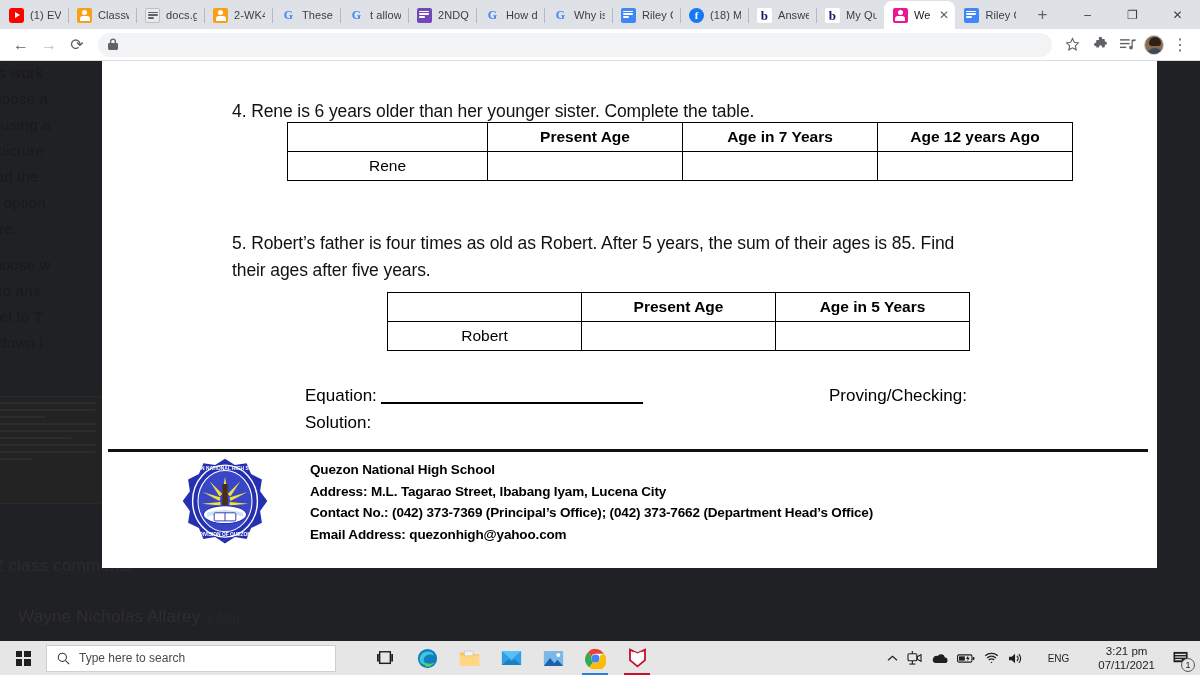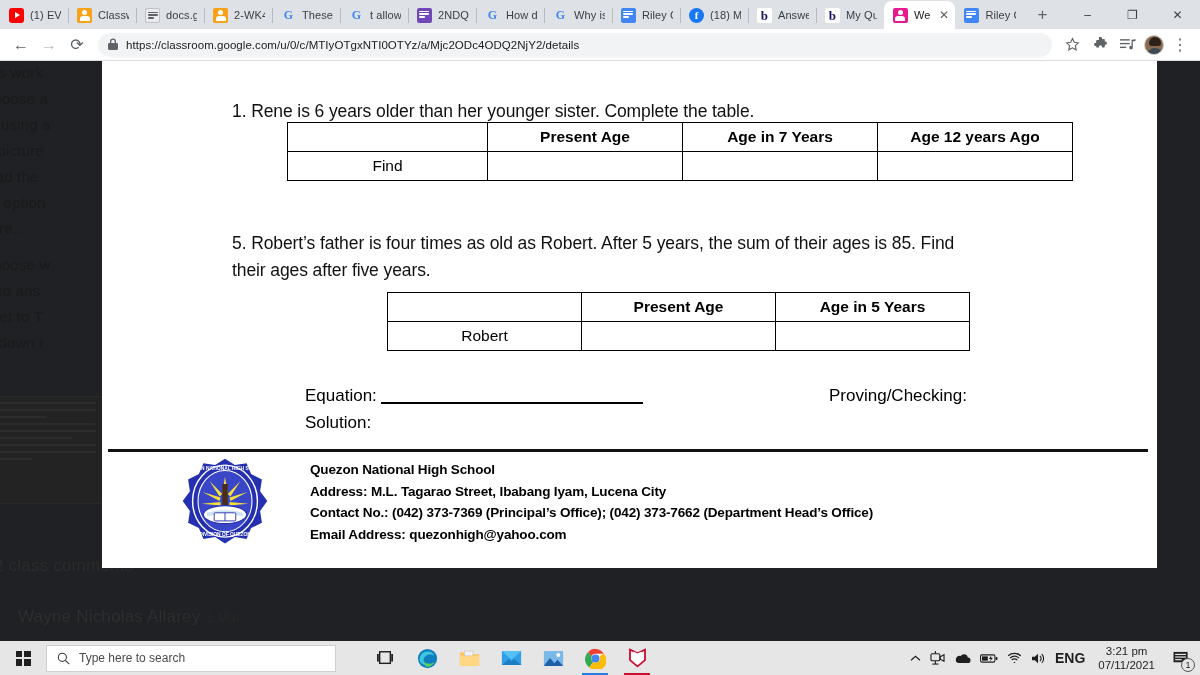--- a/index.html
+++ b/index.html
@@ -283,21 +283,21 @@
     display: flex; align-items: center; justify-content: center;
     position: relative;
   }
   .tb-app.open::after {
     content: ""; position: absolute; bottom: 0; left: 8px; right: 8px;
     height: 2px; background: #2a7de1;
   }
   .tb-app.mcafee.open::after { background: #c8102e; }
   .tray { margin-left: auto; display: flex; align-items: center; gap: 9px; padding-right: 6px; }
   .tray-ic { color: #1f1f1f; display: flex; align-items: center; justify-content: center; }
-  .tray-lang { font-size: 14px; color: #1f1f1f; margin: 0 0; font-weight: bold; }
+  .tray-lang { font-size: 10px; color: #1f1f1f; margin: 0 16px; }
   .clock {
     font-size: 11.5px; color: #1f1f1f; text-align: center; line-height: 14px;
     margin: 0 4px;
   }
   .notify { position: relative; width: 26px; height: 26px; display: flex; align-items: center; justify-content: center; }
   .notify .badge {
     position: absolute; right: -1px; bottom: -1px;
     width: 14px; height: 14px; border-radius: 50%;
     background: #e6e6e6; border: 1px solid #555; color: #1f1f1f;
     font-size: 9px; display: flex; align-items: center; justify-content: center;
@@ -430,21 +430,20 @@
   <div class="toolbar">
     <div class="navbtn">←</div>
     <div class="navbtn dim">→</div>
     <div class="navbtn">⟳</div>
     <div class="omnibox">
       <span class="lock">
         <svg width="10" height="12" viewBox="0 0 10 12">
             <path d="M2 5V3.4A3 3 0 0 1 8 3.4V5h.6A1.4 1.4 0 0 1 10 6.4v4.2A1.4 1.4 0 0 1 8.6 12H1.4A1.4 1.4 0 0 1 0 10.6V6.4A1.4 1.4 0 0 1 1.4 5H2zm1.3 0h3.4V3.4a1.7 1.7 0 0 0-3.4 0V5z" fill="#5f6368"></path>
           </svg>
       </span>
-      <span class="url">https://classroom.google.com/u/0/c/MTIyOTgxNTI0OTYz/a/Mjc2ODc4ODQ2NjY2/details</span>
     </div>
     <div class="tb-right">
       <div class="tb-icon">
         <svg width="15" height="15" viewBox="0 0 16 16">
             <path d="M8 1.6l1.9 4 4.3.6-3.1 3.1.8 4.4L8 11.6l-3.9 2.1.8-4.4L1.8 6.2l4.3-.6z" fill="none" stroke="#5f6368" stroke-width="1.2"></path>
           </svg>
       </div>
       <div class="tb-icon">
         <svg width="15" height="15" viewBox="0 0 16 16">
             <path d="M6.2 1.4a1.7 1.7 0 0 1 3.4 0v.6h2.1c.5 0 .9.4.9.9v2h.6a1.7 1.7 0 0 1 0 3.4h-.6v2.1c0 .5-.4.9-.9.9h-2v-.7a1.7 1.7 0 0 0-3.4 0v.7h-2a.9.9 0 0 1-.9-.9V9.6h-.6a1.7 1.7 0 0 1 0-3.4h.6V4.1c0-.5.4-.9.9-.9h2.1z" fill="#5f6368"></path>
@@ -494,40 +493,40 @@
     </div>
 
     <div class="dim-comments">2 class comments</div>
     <div class="dim-author">
       <span>Wayne Nicholas Allarey</span><span class="date">1 Mar</span>
     </div>
 
     <div class="preview">
       <div class="doc">
 
-        <div class="q-line" style="left:130px; top:40px;">1. Rene is 6 years older than her younger sister. Complete the table.</div>
+        <div class="q-line" style="left:130px; top:40px;">4. Rene is 6 years older than her younger sister. Complete the table.</div>
 
         <table class="agetable" id="t4" style="left:185px; top:61px; width:785px;">
           <colgroup>
               <col style="width:200px">
               <col style="width:195px">
               <col style="width:195px">
               <col style="width:195px">
             </colgroup>
         <thead>
               <tr>
                 <th></th>
                 <th>Present Age</th>
                 <th>Age in 7 Years</th>
                 <th>Age 12 years Ago</th>
               </tr>
             </thead>
             <tbody>
               <tr>
-                <td class="rowlabel">Find</td>
+                <td class="rowlabel">Rene</td>
                 <td></td>
                 <td></td>
                 <td></td>
               </tr>
             </tbody>
           </table>
 
         <div class="q-line" style="left:130px; top:172px;">5. Robert’s father is four times as old as Robert. After 5 years, the sum of their ages is 85. Find</div>
         <div class="q-line" style="left:130px; top:199px;">their ages after five years.</div>
 

